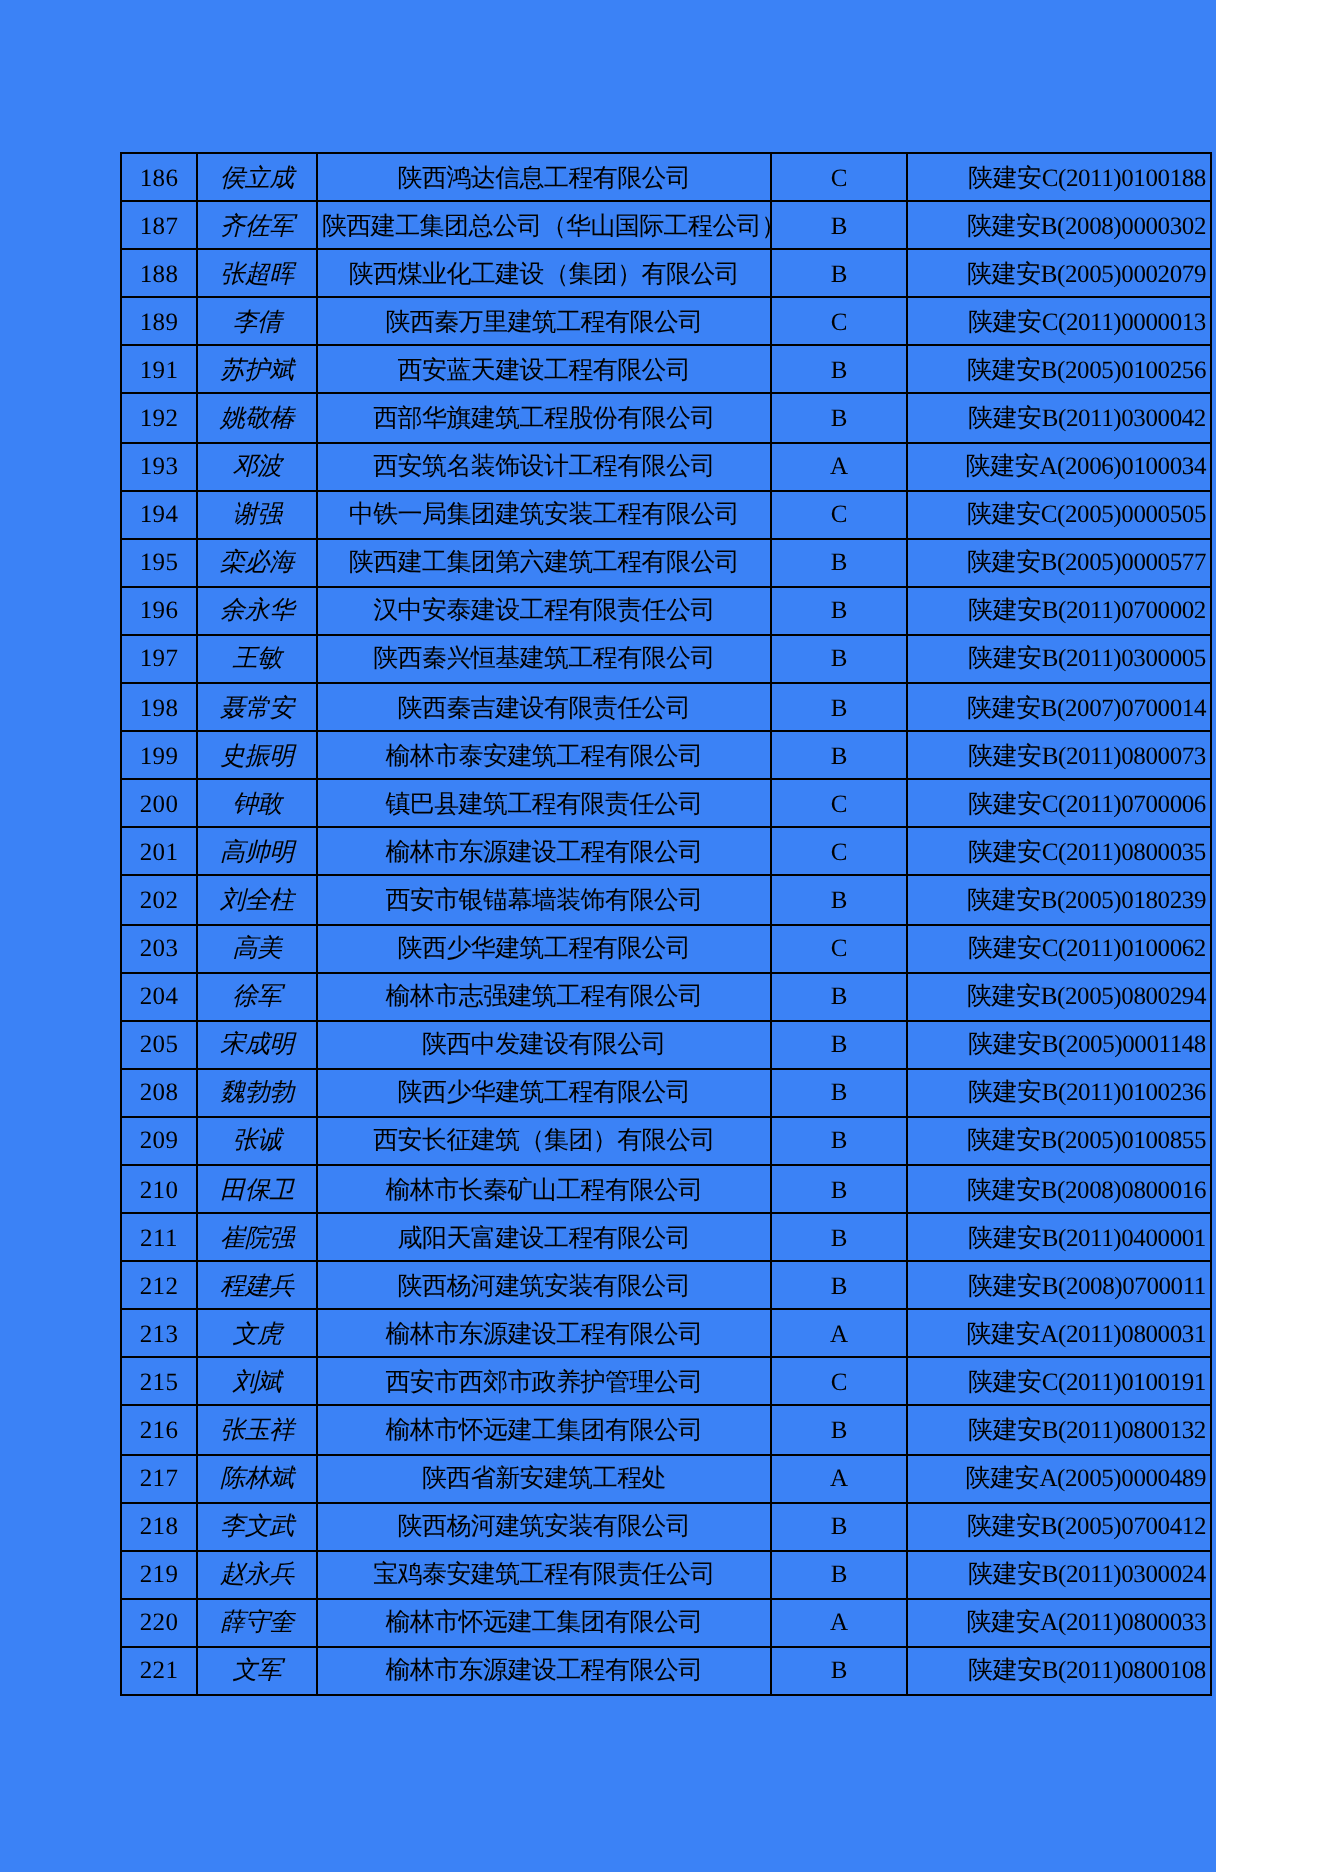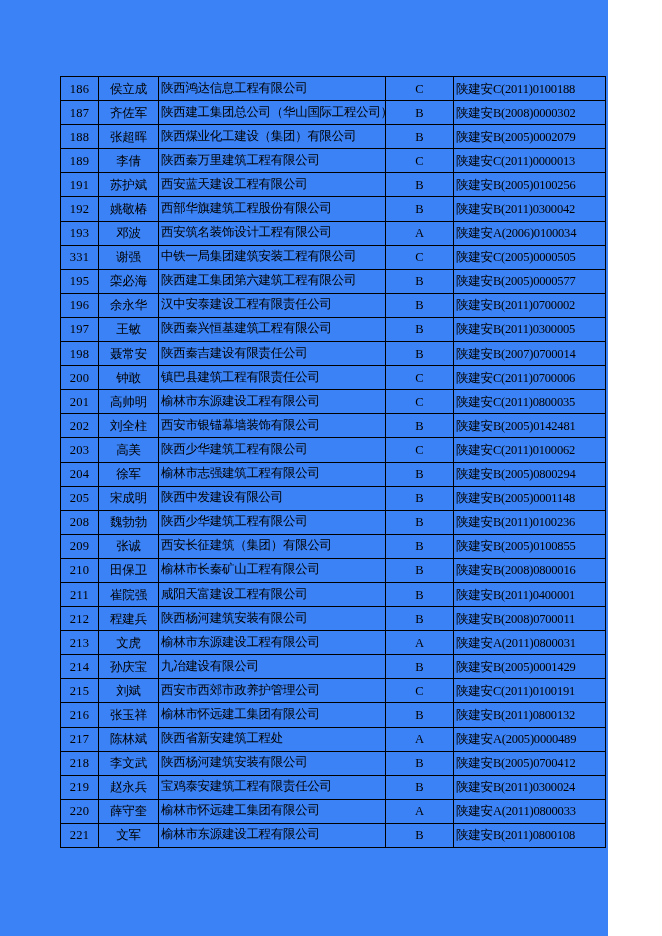--- a/index.html
+++ b/index.html
@@ -53,34 +53,34 @@
   }
   td.seq {
     text-align: center;
     font-family: "Liberation Serif", "DejaVu Serif", serif;
     letter-spacing: 0.2px;
   }
   td.name {
     text-align: center;
     font-size: 12.5px;
     letter-spacing: -0.2px;
+    font-style: italic;
   }
   td.company {
-    text-align: left;
+    text-align: center;
     padding-left: 3px;
     font-size: 12.5px;
     letter-spacing: -0.3px;
-    font-family: Liberation Mono, monospace;
   }
   td.grade {
     text-align: center;
     font-size: 12.5px;
   }
   td.cert {
-    text-align: left;
+    text-align: right;
     padding-left: 5px;
     font-size: 12.2px;
     letter-spacing: -0.2px;
   }
   
   tr.thick-below td { border-bottom-width: 1.6px; }
 </style>
 </head>
 <body>
 
@@ -138,21 +138,21 @@
             <td class="cert">陕建安B(2011)0300042</td>
           </tr>
           <tr>
             <td class="seq">193</td>
             <td class="name">邓波</td>
             <td class="company">西安筑名装饰设计工程有限公司</td>
             <td class="grade">A</td>
             <td class="cert">陕建安A(2006)0100034</td>
           </tr>
           <tr>
-            <td class="seq">331</td>
+            <td class="seq">194</td>
             <td class="name">谢强</td>
             <td class="company">中铁一局集团建筑安装工程有限公司</td>
             <td class="grade">C</td>
             <td class="cert">陕建安C(2005)0000505</td>
           </tr>
           <tr>
             <td class="seq">195</td>
             <td class="name">栾必海</td>
             <td class="company">陕西建工集团第六建筑工程有限公司</td>
             <td class="grade">B</td>
@@ -173,39 +173,46 @@
             <td class="cert">陕建安B(2011)0300005</td>
           </tr>
           <tr>
             <td class="seq">198</td>
             <td class="name">聂常安</td>
             <td class="company">陕西秦吉建设有限责任公司</td>
             <td class="grade">B</td>
             <td class="cert">陕建安B(2007)0700014</td>
           </tr>
           <tr>
+            <td class="seq">199</td>
+            <td class="name">史振明</td>
+            <td class="company">榆林市泰安建筑工程有限公司</td>
+            <td class="grade">B</td>
+            <td class="cert">陕建安B(2011)0800073</td>
+          </tr>
+          <tr>
             <td class="seq">200</td>
             <td class="name">钟敢</td>
             <td class="company">镇巴县建筑工程有限责任公司</td>
             <td class="grade">C</td>
             <td class="cert">陕建安C(2011)0700006</td>
           </tr>
           <tr>
             <td class="seq">201</td>
             <td class="name">高帅明</td>
             <td class="company">榆林市东源建设工程有限公司</td>
             <td class="grade">C</td>
             <td class="cert">陕建安C(2011)0800035</td>
           </tr>
           <tr>
             <td class="seq">202</td>
             <td class="name">刘全柱</td>
             <td class="company">西安市银锚幕墙装饰有限公司</td>
             <td class="grade">B</td>
-            <td class="cert">陕建安B(2005)0142481</td>
+            <td class="cert">陕建安B(2005)0180239</td>
           </tr>
           <tr>
             <td class="seq">203</td>
             <td class="name">高美</td>
             <td class="company">陕西少华建筑工程有限公司</td>
             <td class="grade">C</td>
             <td class="cert">陕建安C(2011)0100062</td>
           </tr>
           <tr>
             <td class="seq">204</td>
@@ -255,27 +262,20 @@
             <td class="company">陕西杨河建筑安装有限公司</td>
             <td class="grade">B</td>
             <td class="cert">陕建安B(2008)0700011</td>
           </tr>
           <tr>
             <td class="seq">213</td>
             <td class="name">文虎</td>
             <td class="company">榆林市东源建设工程有限公司</td>
             <td class="grade">A</td>
             <td class="cert">陕建安A(2011)0800031</td>
-          </tr>
-          <tr>
-            <td class="seq">214</td>
-            <td class="name">孙庆宝</td>
-            <td class="company">九冶建设有限公司</td>
-            <td class="grade">B</td>
-            <td class="cert">陕建安B(2005)0001429</td>
           </tr>
           <tr>
             <td class="seq">215</td>
             <td class="name">刘斌</td>
             <td class="company">西安市西郊市政养护管理公司</td>
             <td class="grade">C</td>
             <td class="cert">陕建安C(2011)0100191</td>
           </tr>
           <tr>
             <td class="seq">216</td>

